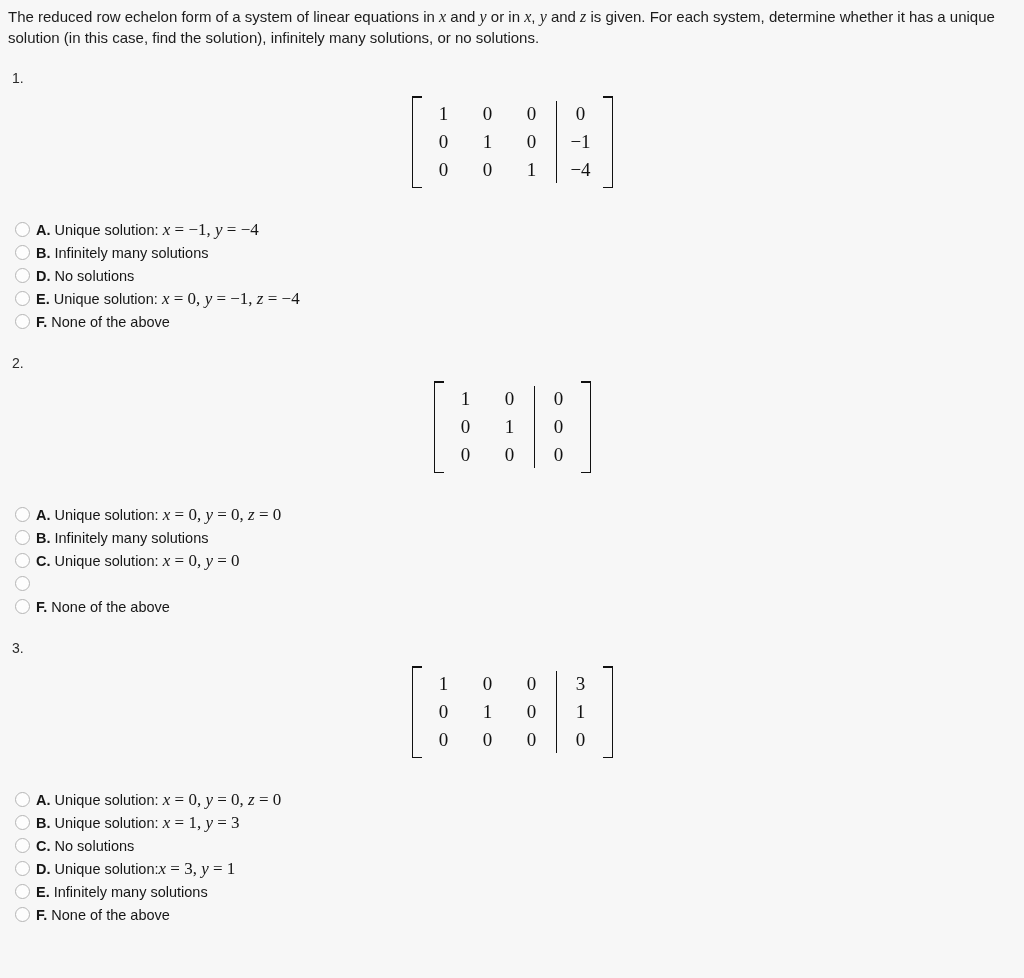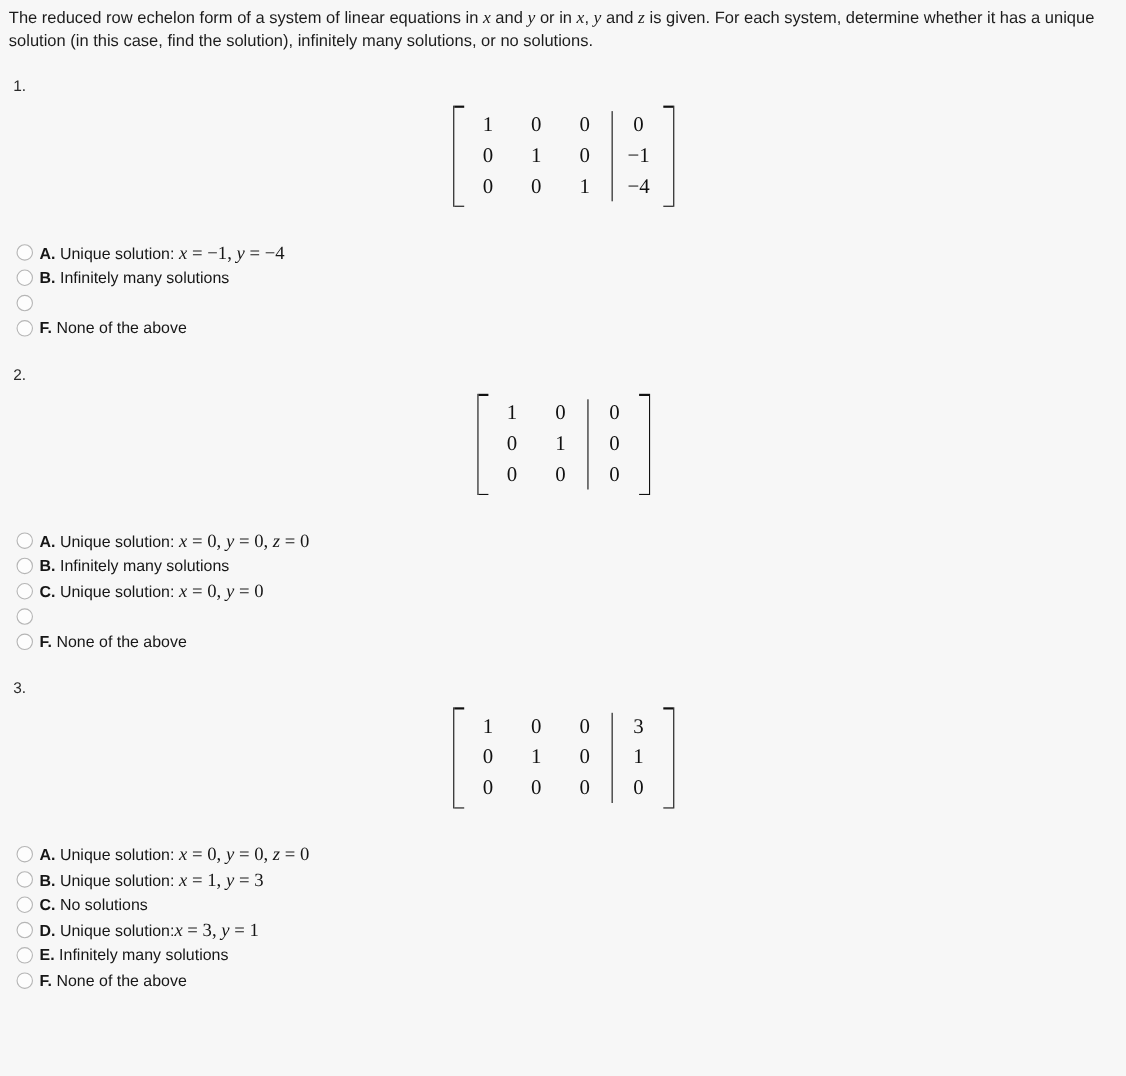--- a/index.html
+++ b/index.html
@@ -186,20 +186,25 @@
           <div class="option">
             <span class="radio"></span>
             <span class="olabel"><span class="olet">A.</span> <span class="otext">Unique solution:<span class="mth"> <i>x</i> = −1, <i>y</i> = −4</span></span></span>
           </div>
           <div class="option">
             <span class="radio"></span>
             <span class="olabel"><span class="olet">B.</span> <span class="otext">Infinitely many solutions</span></span>
           </div>
           <div class="option">
             <span class="radio"></span>
+            <span class="olabel"><span class="olet">D.</span> <span class="otext">No solutions</span></span>
+          </div>
+          <div class="option">
+            <span class="radio"></span>
+            <span class="olabel"><span class="olet">E.</span> <span class="otext">Unique solution:<span class="mth"> <i>x</i> = 0, <i>y</i> = −1, <i>z</i> = −4</span></span></span>
           </div>
           <div class="option">
             <span class="radio"></span>
             <span class="olabel"><span class="olet">F.</span> <span class="otext">None of the above</span></span>
           </div>
         </div>
       </div>
       <div class="question">
         <div class="qnum">2.</div>
         <div class="matrix-wrap">

